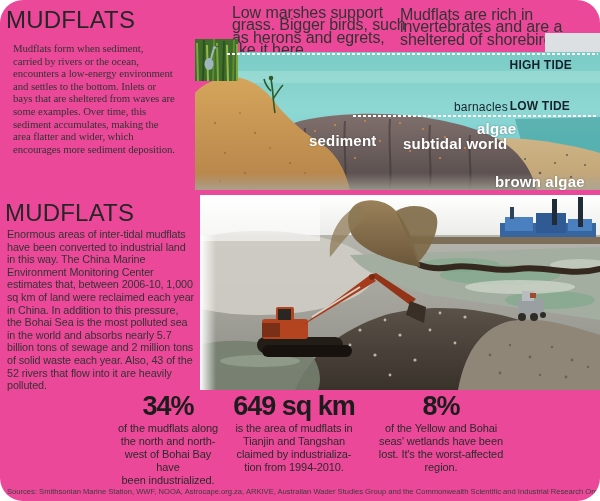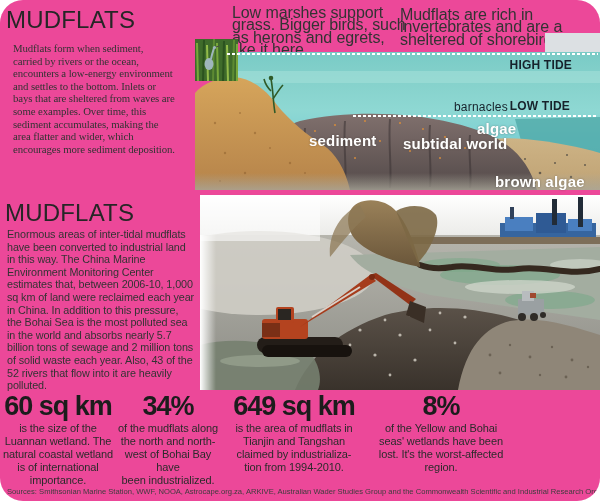--- a/index.html
+++ b/index.html
@@ -258,28 +258,20 @@
         <path d="M112,122 L160,92" stroke="#d9d0c8" stroke-width="2"></path>
         <polygon points="170,80 176,78 216,104 210,110" fill="#933317"></polygon>
         <path d="M210,106 L226,112 L224,128 L206,120 Z" fill="#3a2f26"></path>
         <circle cx="172" cy="82" r="3" fill="#7a2a12"></circle>
       </g>
       <rect x="0" y="40" width="16" height="155" fill="url(#edgeFade)"></rect>
       <rect x="0" y="0" width="120" height="46" fill="#ffffff" opacity=".55"></rect>
     </svg>
   </div>
 
-  <div class="stat" style="left:0px;top:391px;width:116px;">
-    <div class="stat-value">60 sq km</div>
-    <div class="stat-desc">is the size of the
-Luannan wetland. The
-natural coastal wetland
-is of international
-importance.</div>
-  </div>
   <div class="stat" style="left:112px;top:391px;width:112px;">
     <div class="stat-value">34%</div>
     <div class="stat-desc">of the mudflats along
 the north and north-
 west of Bohai Bay have
 been industrialized.</div>
   </div>
   <div class="stat" style="left:224px;top:391px;width:140px;">
     <div class="stat-value">649 sq km</div>
     <div class="stat-desc">is the area of mudflats in

